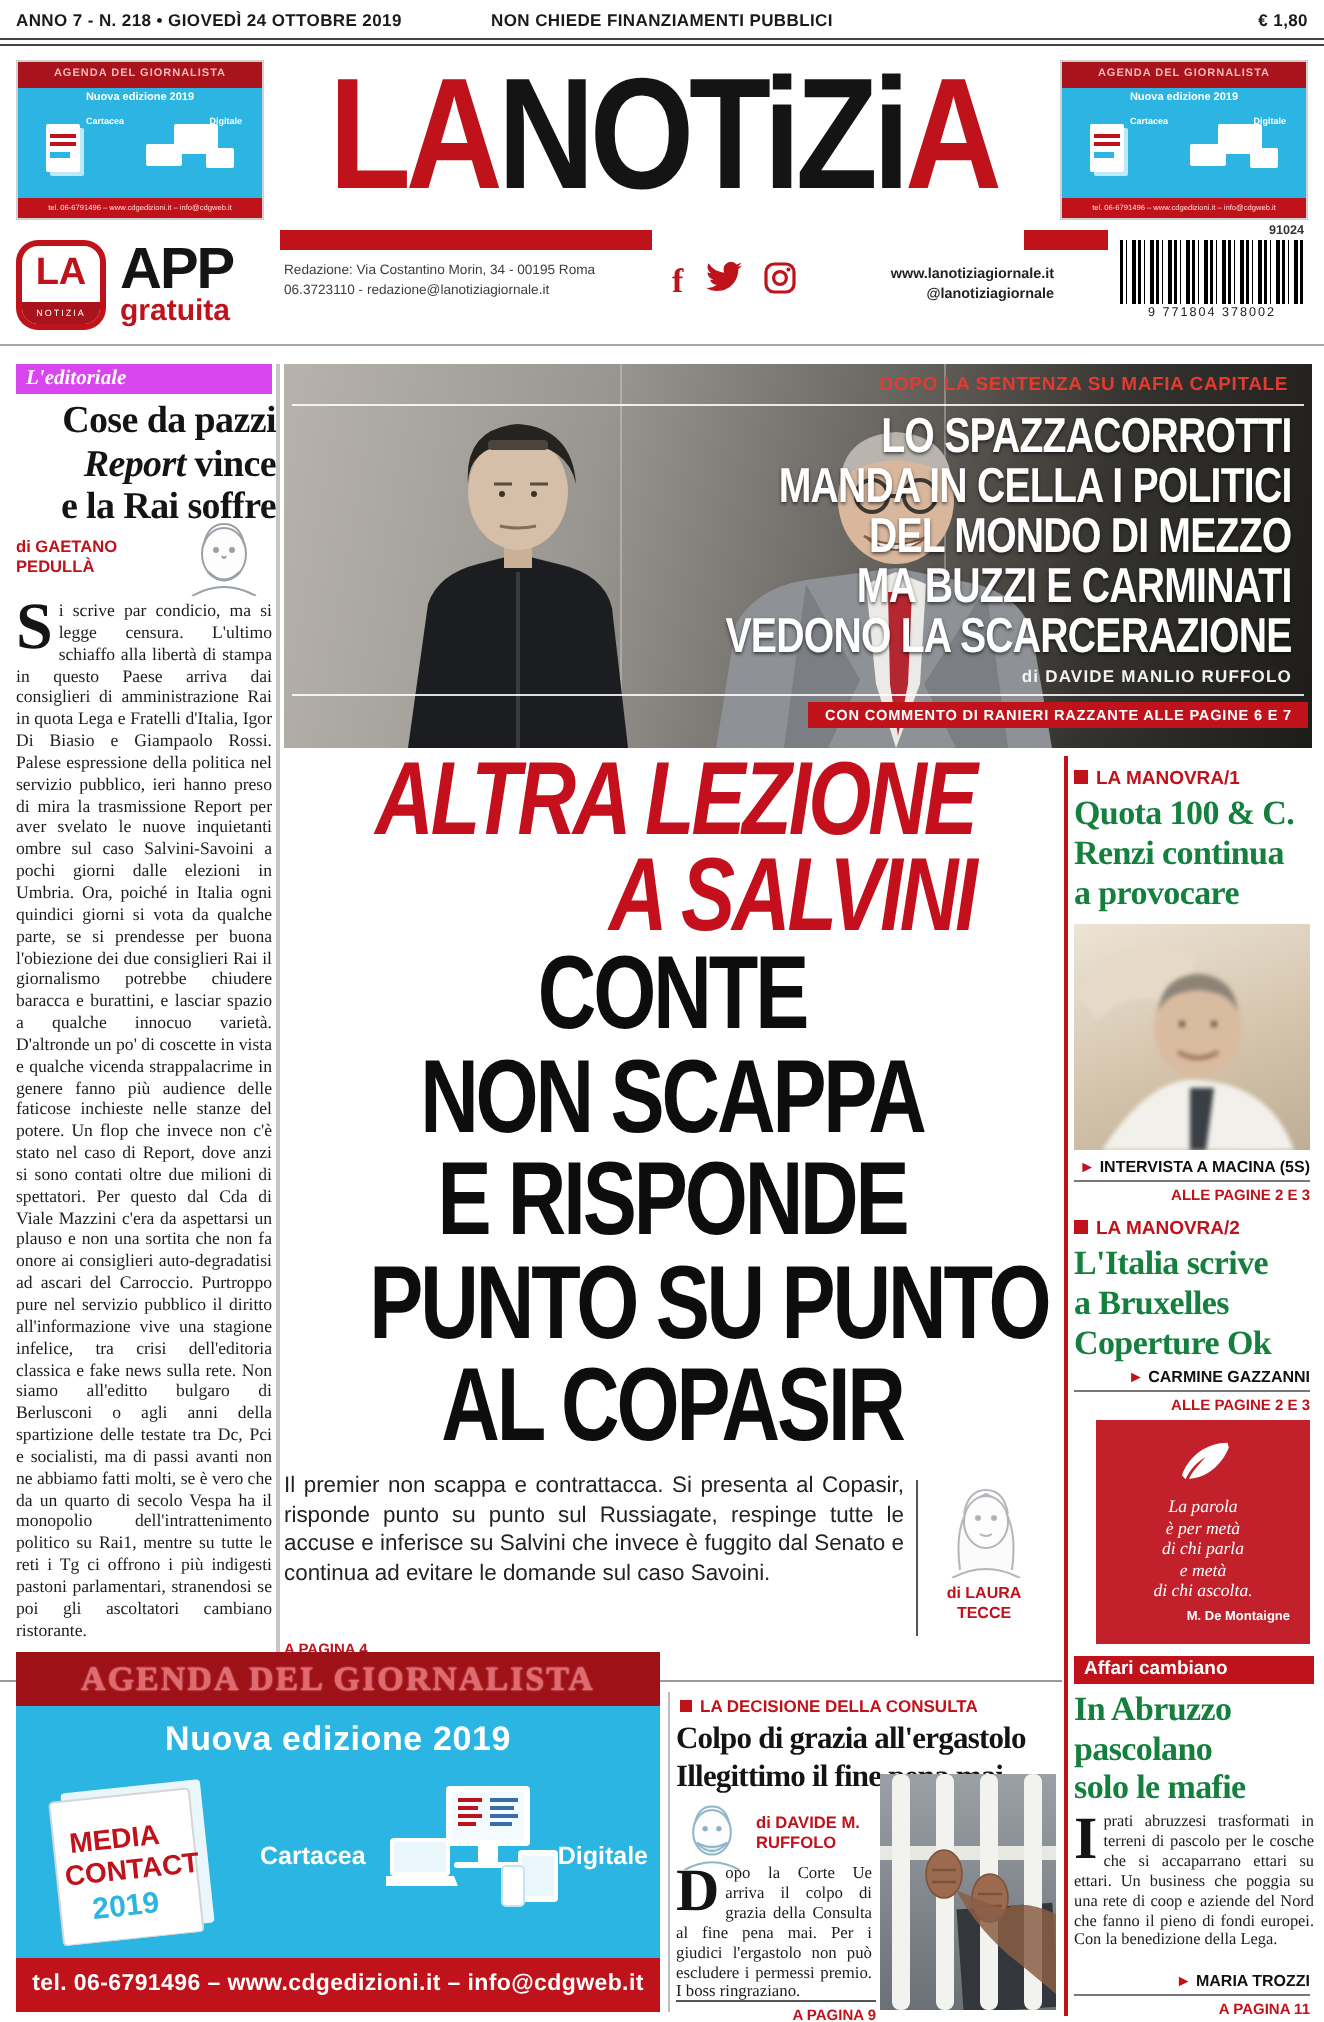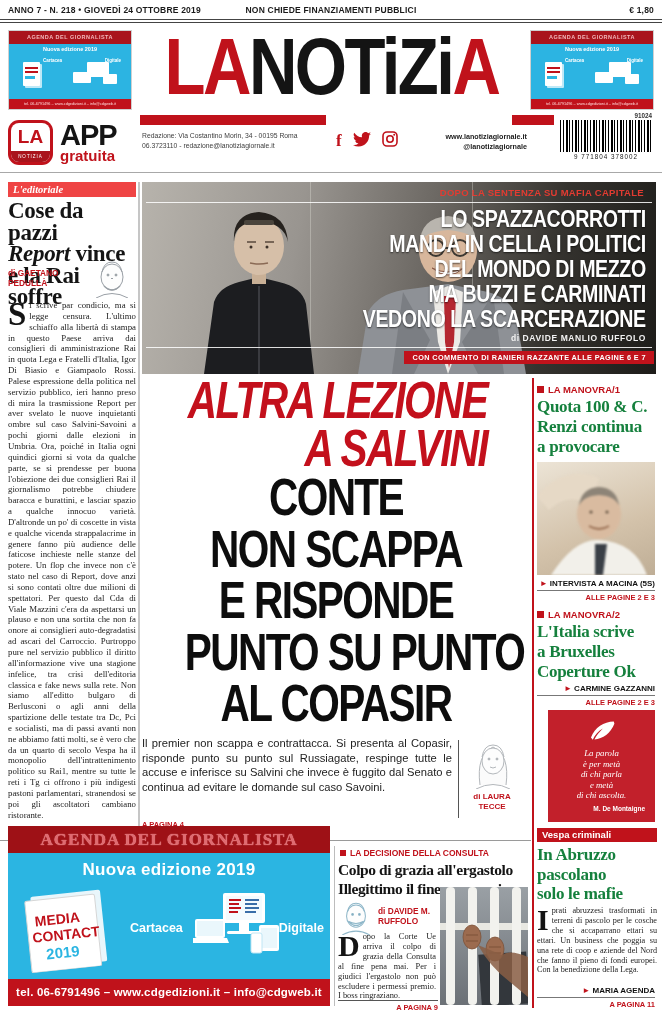--- a/index.html
+++ b/index.html
@@ -44,23 +44,23 @@
   #social .fb { font-family:"Liberation Serif",serif; font-weight:bold; font-size:17px; color:#c0121b; }
   #webinfo { left:412px; top:132px; width:115px; text-align:right; font-size:7.2px; font-weight:bold; line-height:10px; color:#222; }
   #barcode { left:556px; top:112px; width:100px; height:54px; background:#fff; }
   #barcode .t { font-size:6.3px; text-align:right; padding-right:4px; color:#333; font-weight:bold; }
   #barcode .bars { margin:1px 4px; height:32px; background:
     repeating-linear-gradient(90deg,#000 0 1.5px,#fff 1.5px 3px,#000 3px 3.7px,#fff 3.7px 6.2px,#000 6.2px 8px,#fff 8px 9px); }
   #barcode .n { font-size:6.3px; text-align:center; color:#222; letter-spacing:1px; }
   #rule2 { top:172px; left:0; width:662px; height:1px; background:#a8a8a8; }
 
   
-  #ed-label { left:8px; top:182px; width:128px; height:15px; background:#ef4444; color:#fff;
+  #ed-label { left:8px; top:182px; width:128px; height:15px; background:#d946ef; color:#fff;
     font-family:"Liberation Serif",serif; font-style:italic; font-weight:bold; font-size:10.5px; line-height:15px; padding-left:5px; }
-  #ed-title { left:8px; top:200px; width:130px; font-family:"Liberation Serif",serif; font-weight:bold; font-size:23px; line-height:21.5px; letter-spacing:-.3px; color:#141414; }
+  #ed-title { left:8px; top:200px; width:130px; font-family:"Liberation Serif",serif; font-weight:bold; font-size:19px; line-height:21.5px; letter-spacing:-.3px; color:#141414;text-align:right; }
   #ed-byline { left:8px; top:268px; width:80px; font-size:8.3px; font-weight:bold; color:#c0121b; line-height:10px; }
   #ed-sketch { left:92px; top:256px; }
   #ed-body { left:8px; top:300px; width:128px; height:522px; overflow:hidden;
     font-family:"Liberation Serif",serif; font-size:8.8px; line-height:10.85px; color:#1c1c1c; }
   .dropcap { float:left; font-family:"Liberation Serif",serif; font-weight:bold; font-size:30px; line-height:25px; padding:1px 3px 0 0; color:#141414; }
   .dropcap.big { font-size:33px; line-height:27px; }
 
   .vdiv { width:1.5px; }
   #vdiv-left { left:138px; top:182px; height:656px; background:#c6c6c6; }
   #vdiv-right { left:532px; top:378px; height:630px; background:#c0121b; }
@@ -394,31 +394,31 @@
       <path d="M21 2 C12 4 5 11 3.5 21 L5.5 22.5 C6.5 18 9 13.5 12.5 10.5 C10 14.5 8 18 7 22 C14.5 20 20.5 13 22 4 Z" fill="#fff"></path>
     </svg>
     <div class="qt">La parola
 è per metà
 di chi parla
 e metà
 di chi ascolta.</div>
     <div class="qa">M. De Montaigne</div>
   </div>
 
-  <div class="abs" id="affari-label">Vespa criminali</div>
+  <div class="abs" id="affari-label">Affari cambiano</div>
   <div class="abs rtitle" id="affari-title">
     <div>In Abruzzo</div>
     <div>pascolano</div>
     <div>solo le mafie</div>
   </div>
   <div class="abs jus" id="affari-body">
     <span class="dropcap">I</span><span> prati abruzzesi trasformati in terreni di pascolo per le cosche che si accaparrano ettari su ettari. Un business che poggia su una rete di coop e aziende del Nord che fanno il pieno di fondi europei. Con la benedizione della Lega.</span>
   </div>
   <div class="abs refblk" id="affari-ref">
-    <div class="nm"><span class="ar">►</span> <span>MARIA AGENDA</span></div>
+    <div class="nm"><span class="ar">►</span> <span>MARIA TROZZI</span></div>
     <div class="pg">A PAGINA 11</div>
   </div>
 
   <div class="abs" id="hline-bottom"></div>
   <div class="abs" id="vdiv-bottom"></div>
 
   <div class="abs" id="ad-big">
     <div class="hdr"><span>AGENDA DEL GIORNALISTA</span></div>
     <div class="bod">
       <div class="ttl">Nuova edizione 2019</div>

